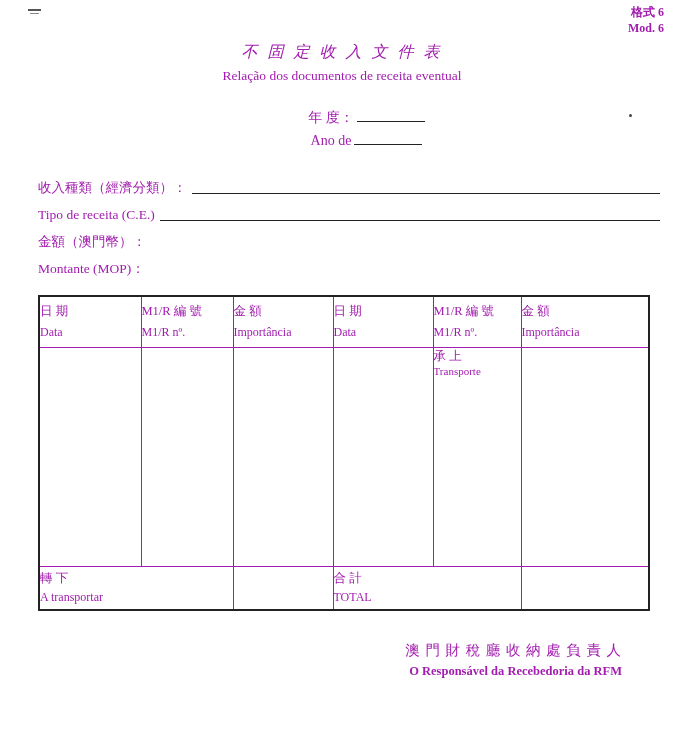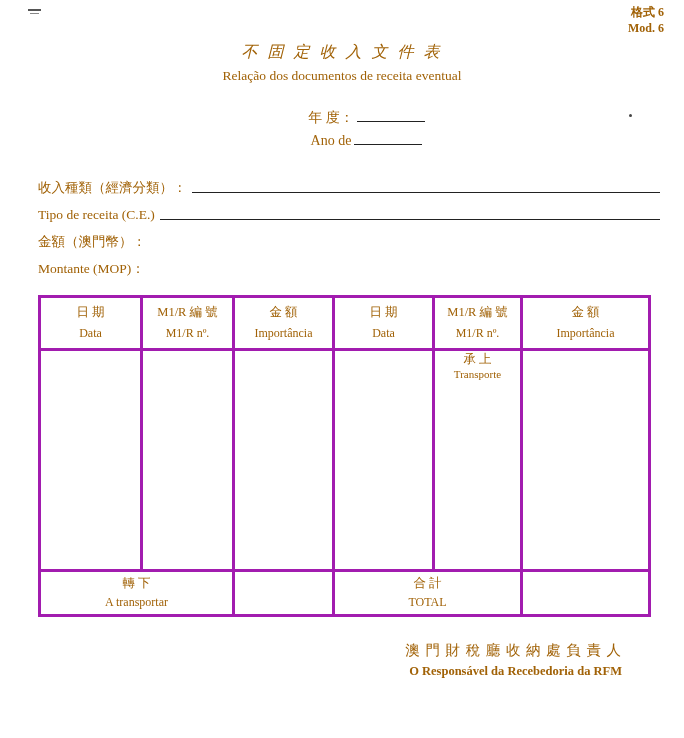--- a/index.html
+++ b/index.html
@@ -1,48 +1,48 @@
 <!DOCTYPE html>
 <html><head>
 <meta charset="utf-8">
 <style>
   html,body{margin:0;padding:0;background:#e9e9e9;}
   .sheet{
     position:relative;
     width:684px;height:738px;
     background:#ffffff;
-    color:#a16207;
+    color:#a21caf;
     font-family:"Liberation Serif","DejaVu Serif",serif;
     overflow:hidden;
     margin:0 auto;
   }
   
   .artifact-tl{position:absolute;top:9px;left:28px;width:13px;height:2px;background:#555;}
   .artifact-tl::after{content:"";position:absolute;top:4px;left:2px;width:9px;height:1px;background:#888;}
   .artifact-dot{position:absolute;top:114px;right:52px;width:3px;height:3px;border-radius:50%;background:#444;}
 
   .form-code{position:absolute;top:5px;right:20px;text-align:right;font-weight:bold;font-size:12px;line-height:1.3;}
 
   .title-zh{position:absolute;top:42px;left:0;right:0;text-align:center;font-size:16px;letter-spacing:3px;font-weight:500;margin:0;font-style:italic;}
   .title-pt{position:absolute;top:68px;left:0;right:0;text-align:center;font-size:13.5px;font-weight:normal;margin:0;}
 
   .year-block{position:absolute;top:106px;left:15px;right:0;text-align:center;font-size:14px;line-height:23px;padding-left:34px;}
   .blank{display:inline-block;width:68px;border-bottom:1px solid #222;height:13px;vertical-align:baseline;margin-left:3px;}
 
   .fields{position:absolute;top:178px;left:38px;right:24px;font-size:13.5px;}
-  .field-row{display:flex;align-items:flex-start;margin-bottom:8px;line-height:19px;}
+  .field-row{display:flex;align-items:flex-end;margin-bottom:8px;line-height:19px;}
   .field-label{white-space:nowrap;}
   .rule{flex:1;border-bottom:1px solid #222;margin:0 0 3px 5px;height:14px;}
 
   .doc-table{
     position:absolute;top:295px;left:38px;width:610px;
     border-collapse:collapse;border:2px solid #222;
     table-layout:fixed;font-size:12.5px;
   }
-  .doc-table td{border:3px solid #a21caf;text-align:center;padding:0;}
+  .doc-table td{border:1px solid #a21caf;text-align:left;padding:0;}
   .doc-table .hdr td{height:50px;vertical-align:middle;line-height:1.75;}
   .doc-table .body-row td{height:218px;vertical-align:top;}
   .doc-table .ftr td{height:42px;vertical-align:middle;line-height:1.6;}
   .cell-zh{display:block;}
   .cell-pt{display:block;font-size:12px;}
   .carry-in{padding-top:7px;}
   .carry-in .cell-pt{font-size:11px;}
 
   .signature{position:absolute;top:641px;left:316px;width:306px;text-align:right;}
   .signature .sig-zh{font-size:14.5px;letter-spacing:1px;}

